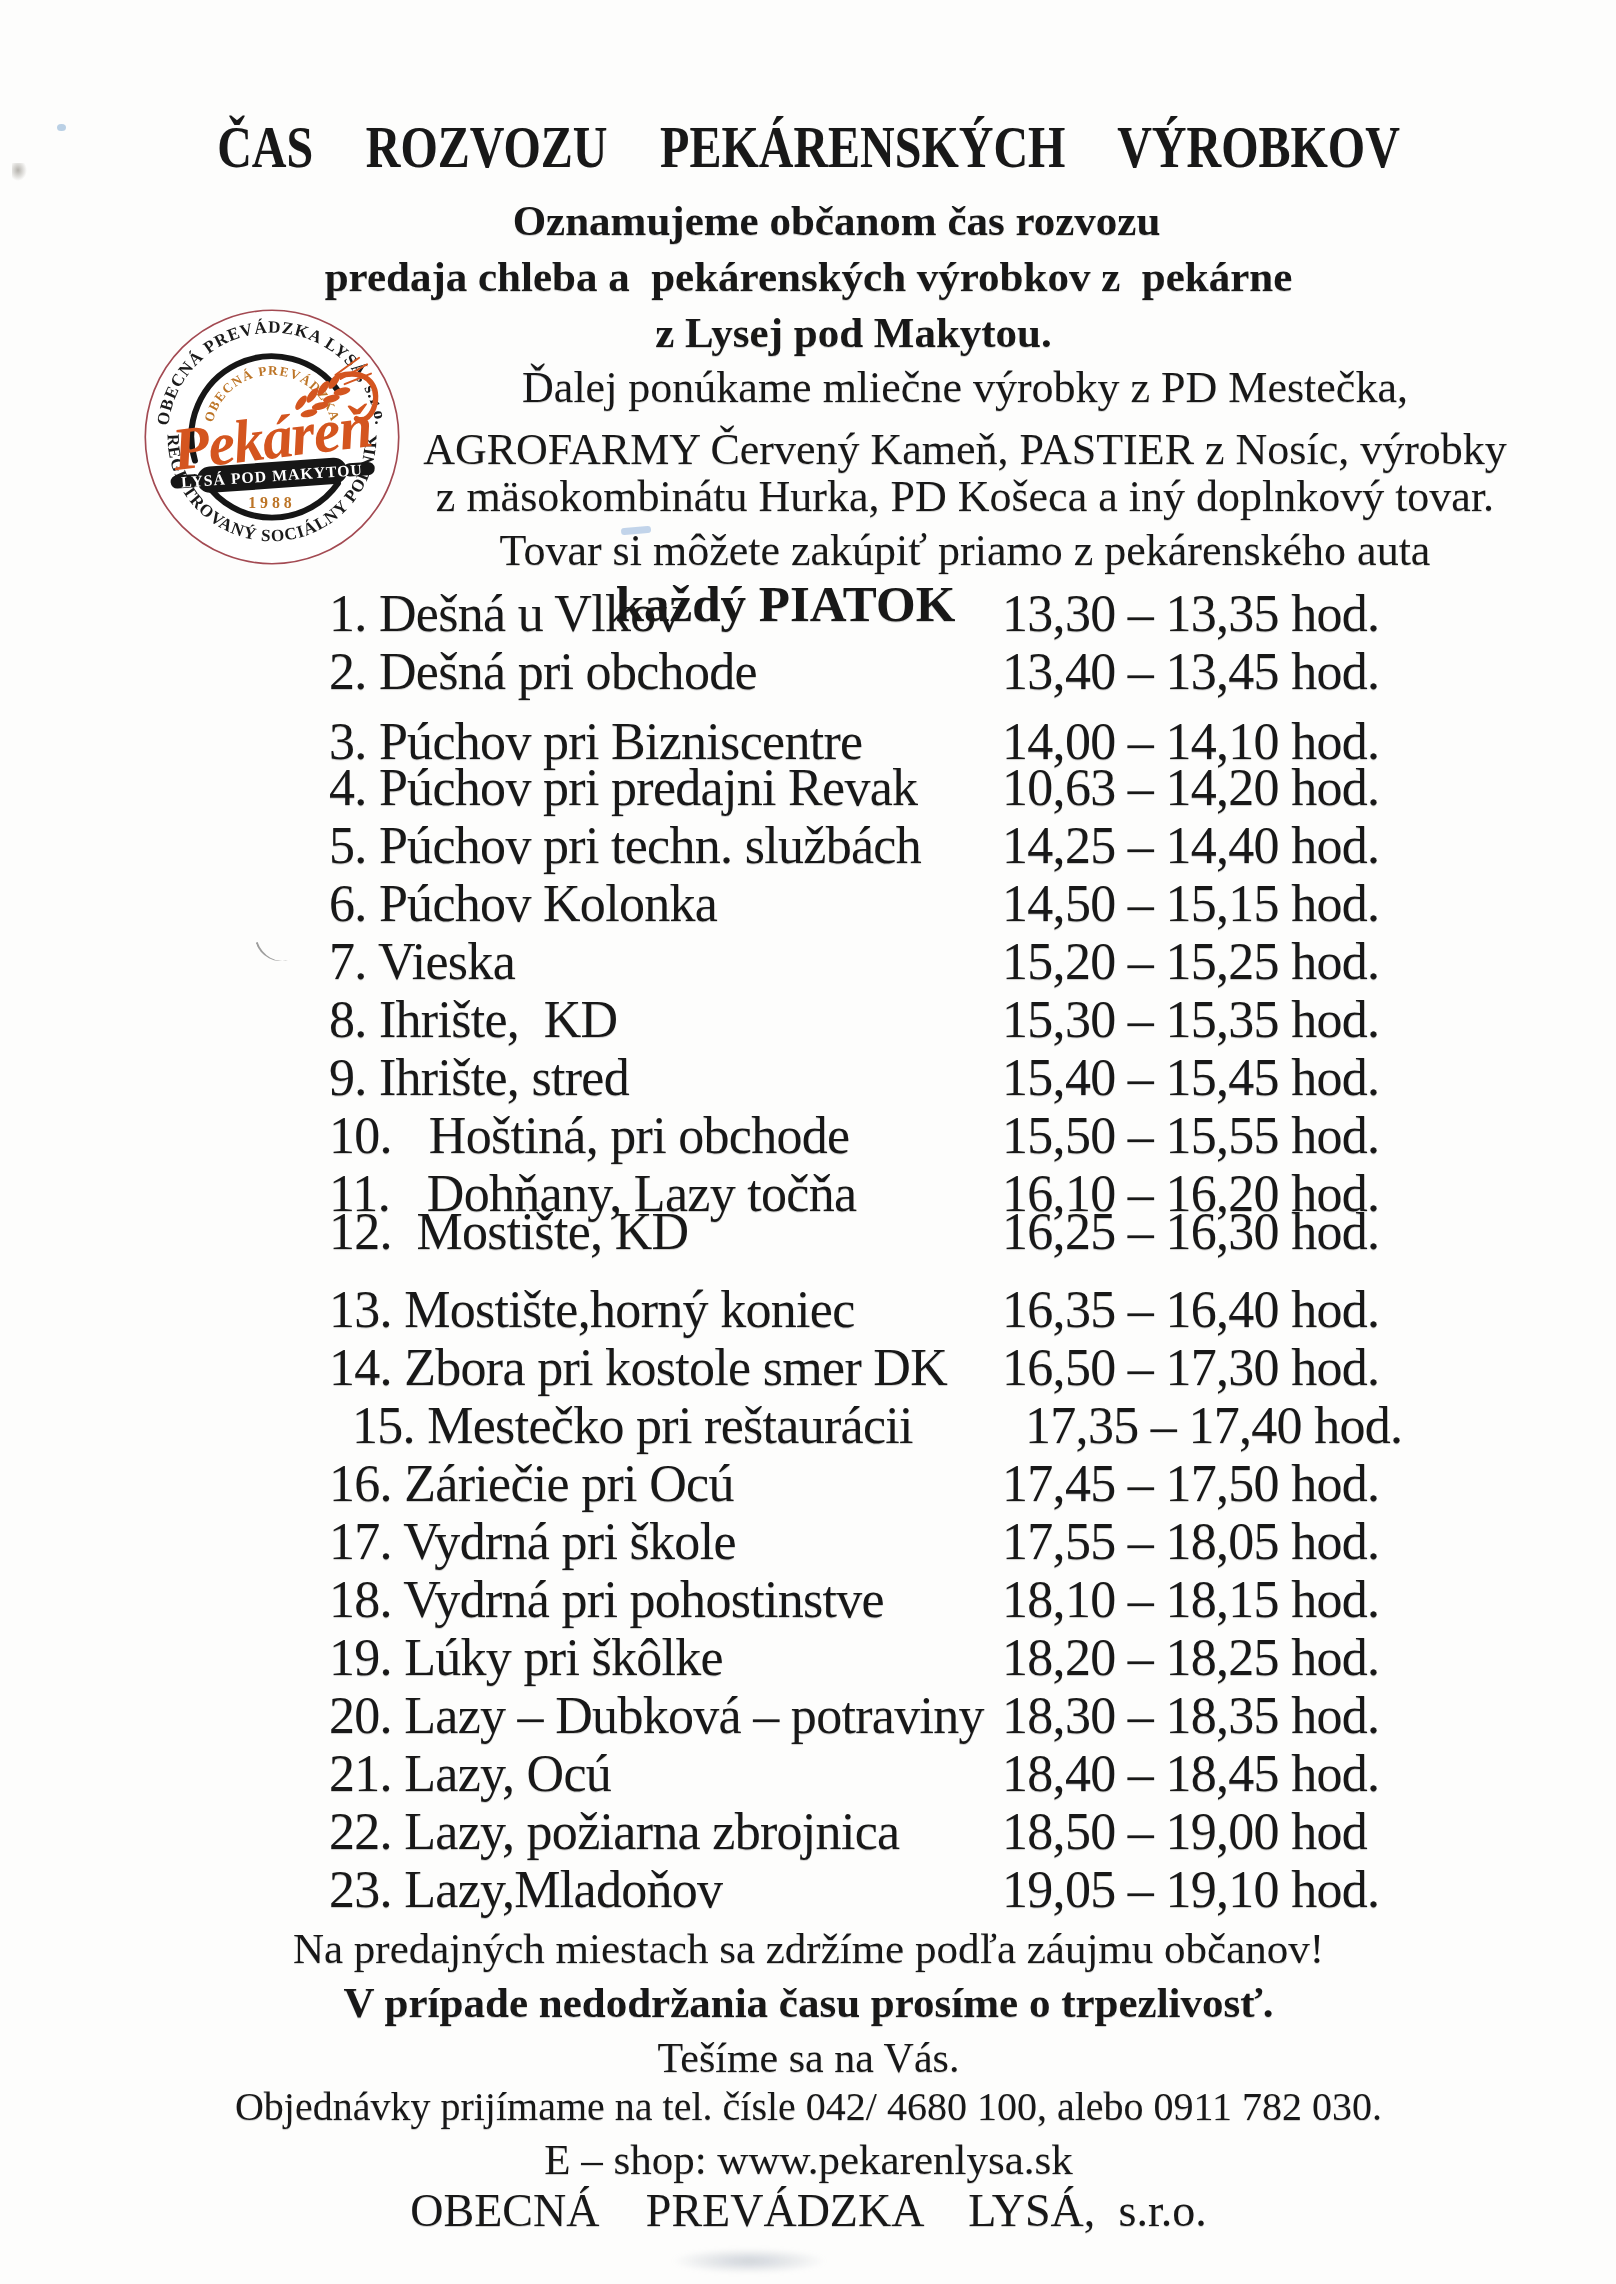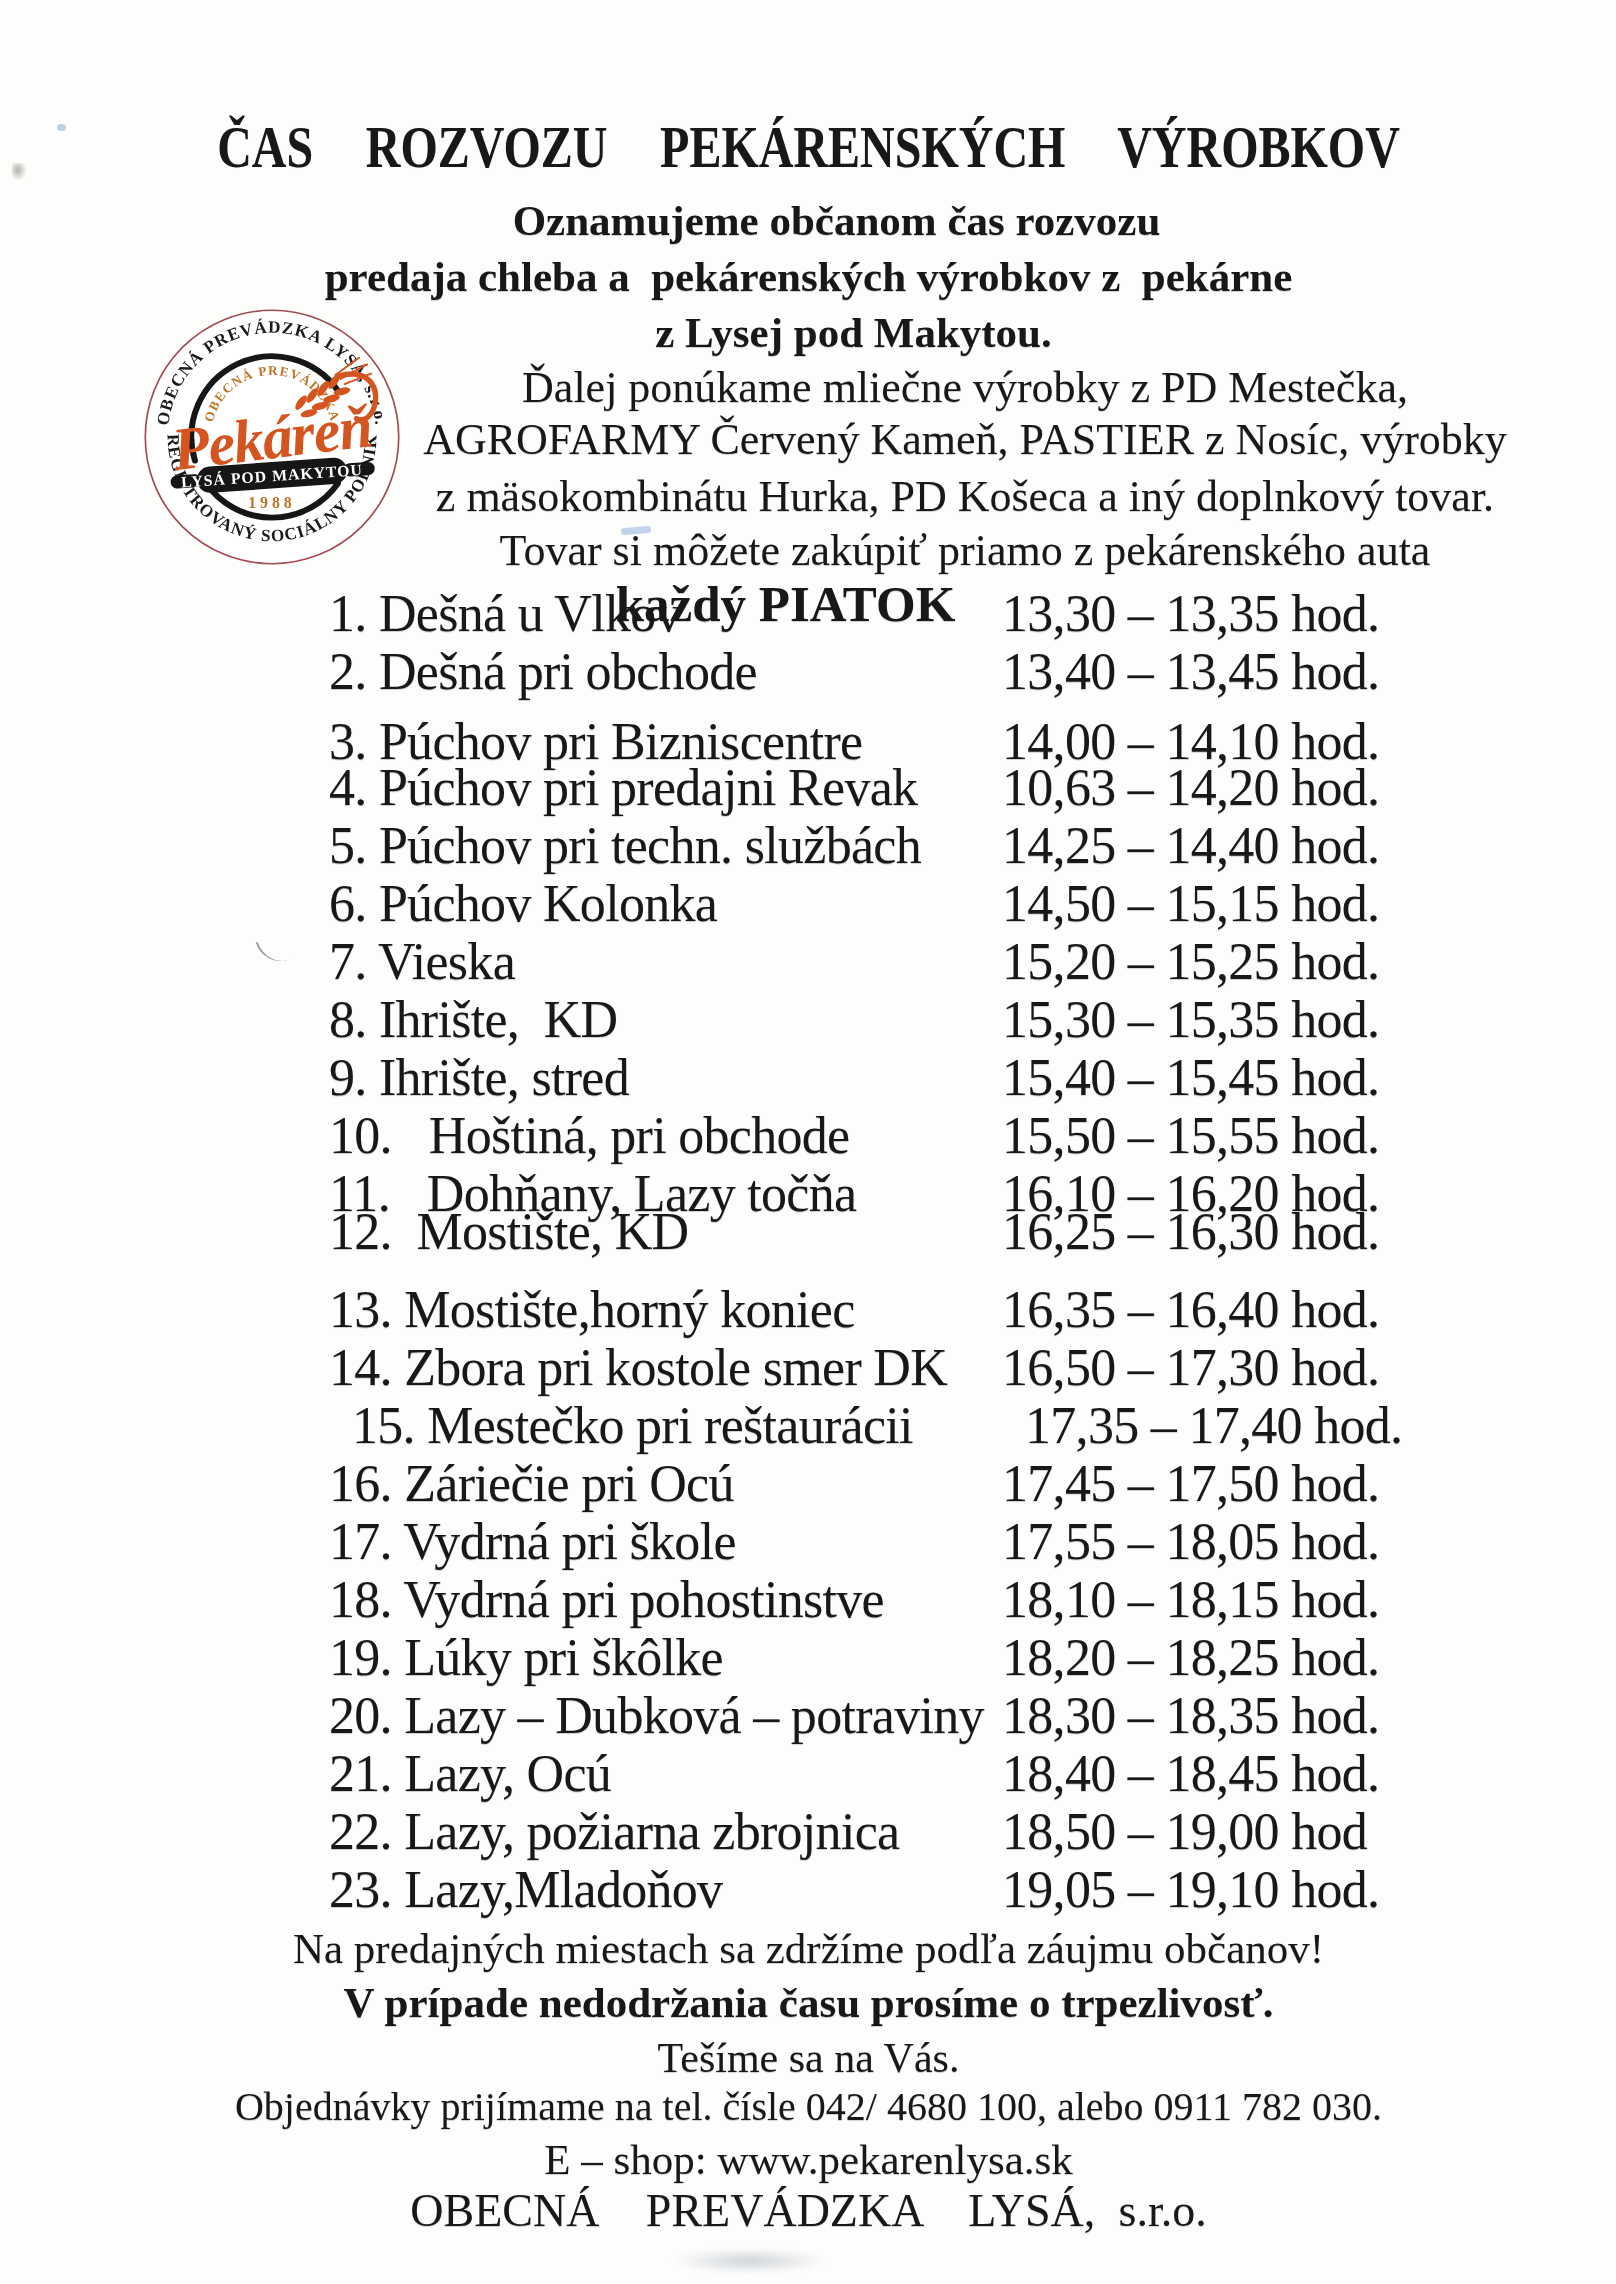--- a/index.html
+++ b/index.html
@@ -20,21 +20,21 @@
   }
   .c{left:0;width:1617px;text-align:center;}
   .bold{font-weight:700;}
 
   .title{top:112px;font-size:48px;font-weight:700;word-spacing:14.3px;transform:scaleY(1.24);transform-origin:center top;}
   .sub1{top:196px;font-size:43px;margin-left:28px;}
   .sub2{top:252px;font-size:43px;}
   .sub3{top:308px;font-size:43px;left:91px;width:1525px;text-align:center;}
   .off{left:313px;width:1304px;text-align:center;font-size:44px;}
   .off1{top:362px;}
-  .off2{top:414px;text-align:center;}
+  .off2{top:424px;text-align:center;}
   .off3{top:471px;}
   .off4{top:525px;}
   .day{top:575px;font-size:51px;left:0;width:1571px;text-align:center;}
 
   .schedule{position:absolute;left:329px;top:585px;width:1173px;height:1343px;}
   .row{position:absolute;left:0;width:100%;height:58px;line-height:57px;}
   .stop,.time{
     position:absolute;top:0;
     font-size:52px;letter-spacing:-0.7px;white-space:pre;
     text-shadow:0 0.7px 0.7px rgba(40,40,40,.22);

